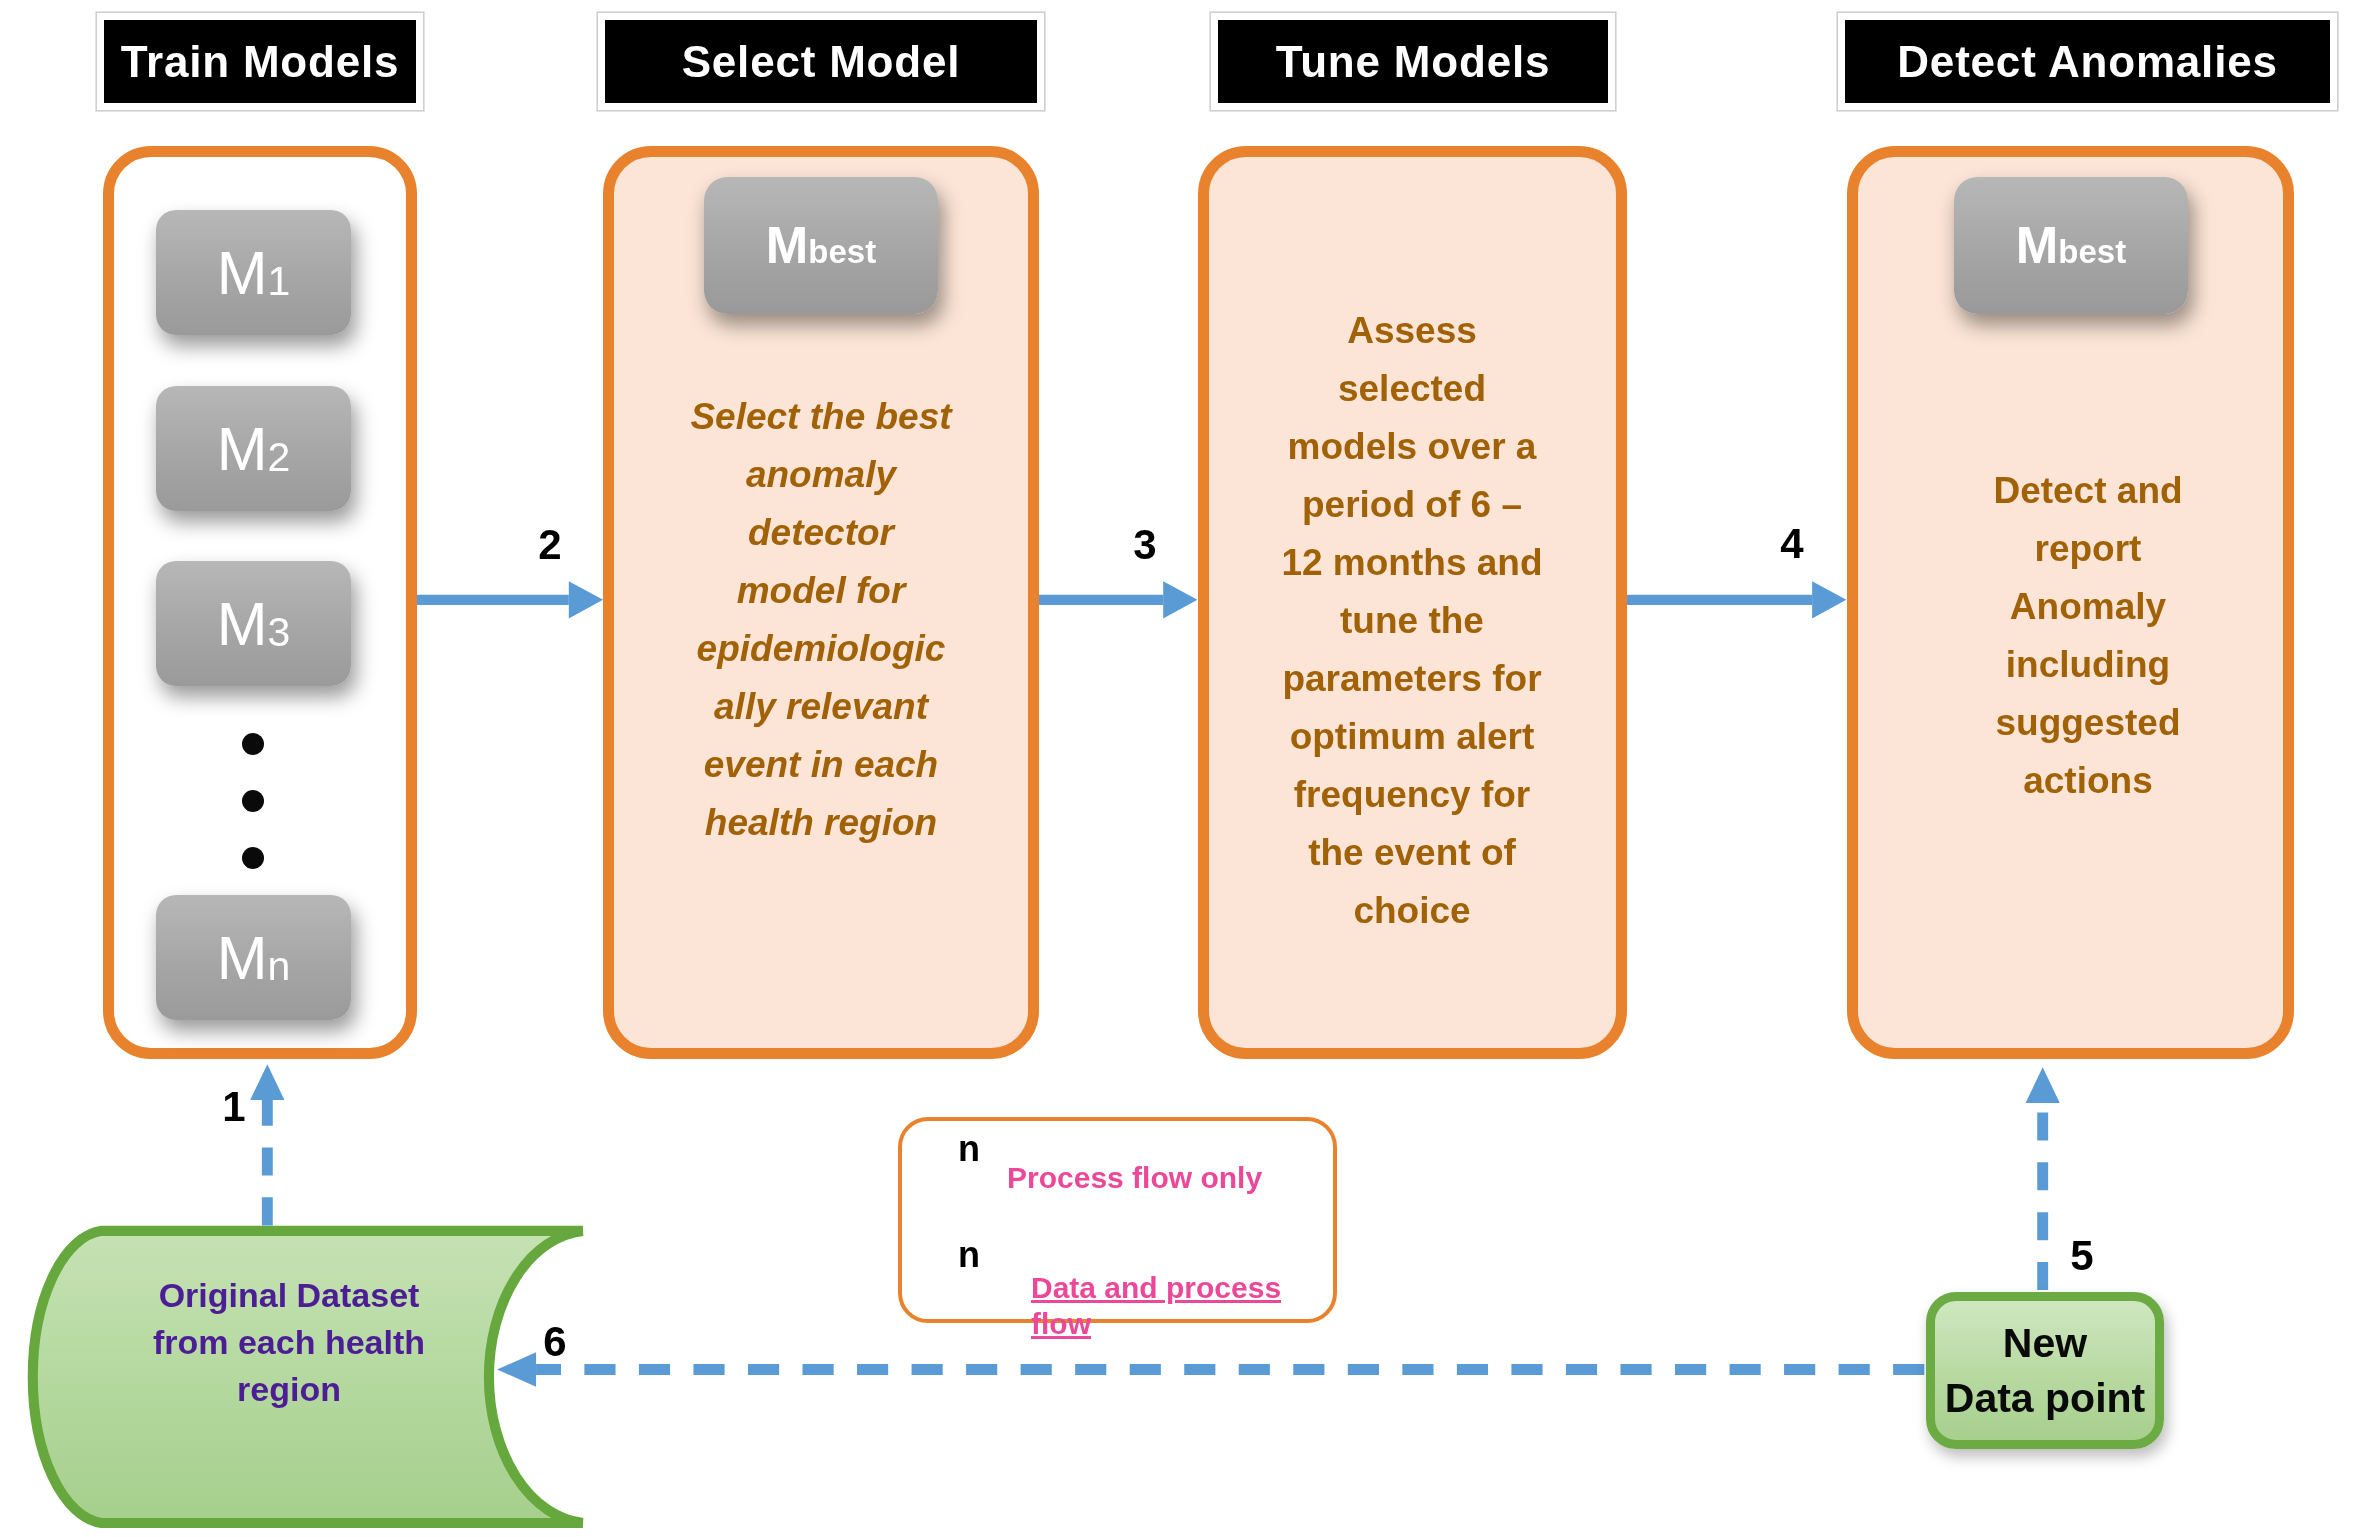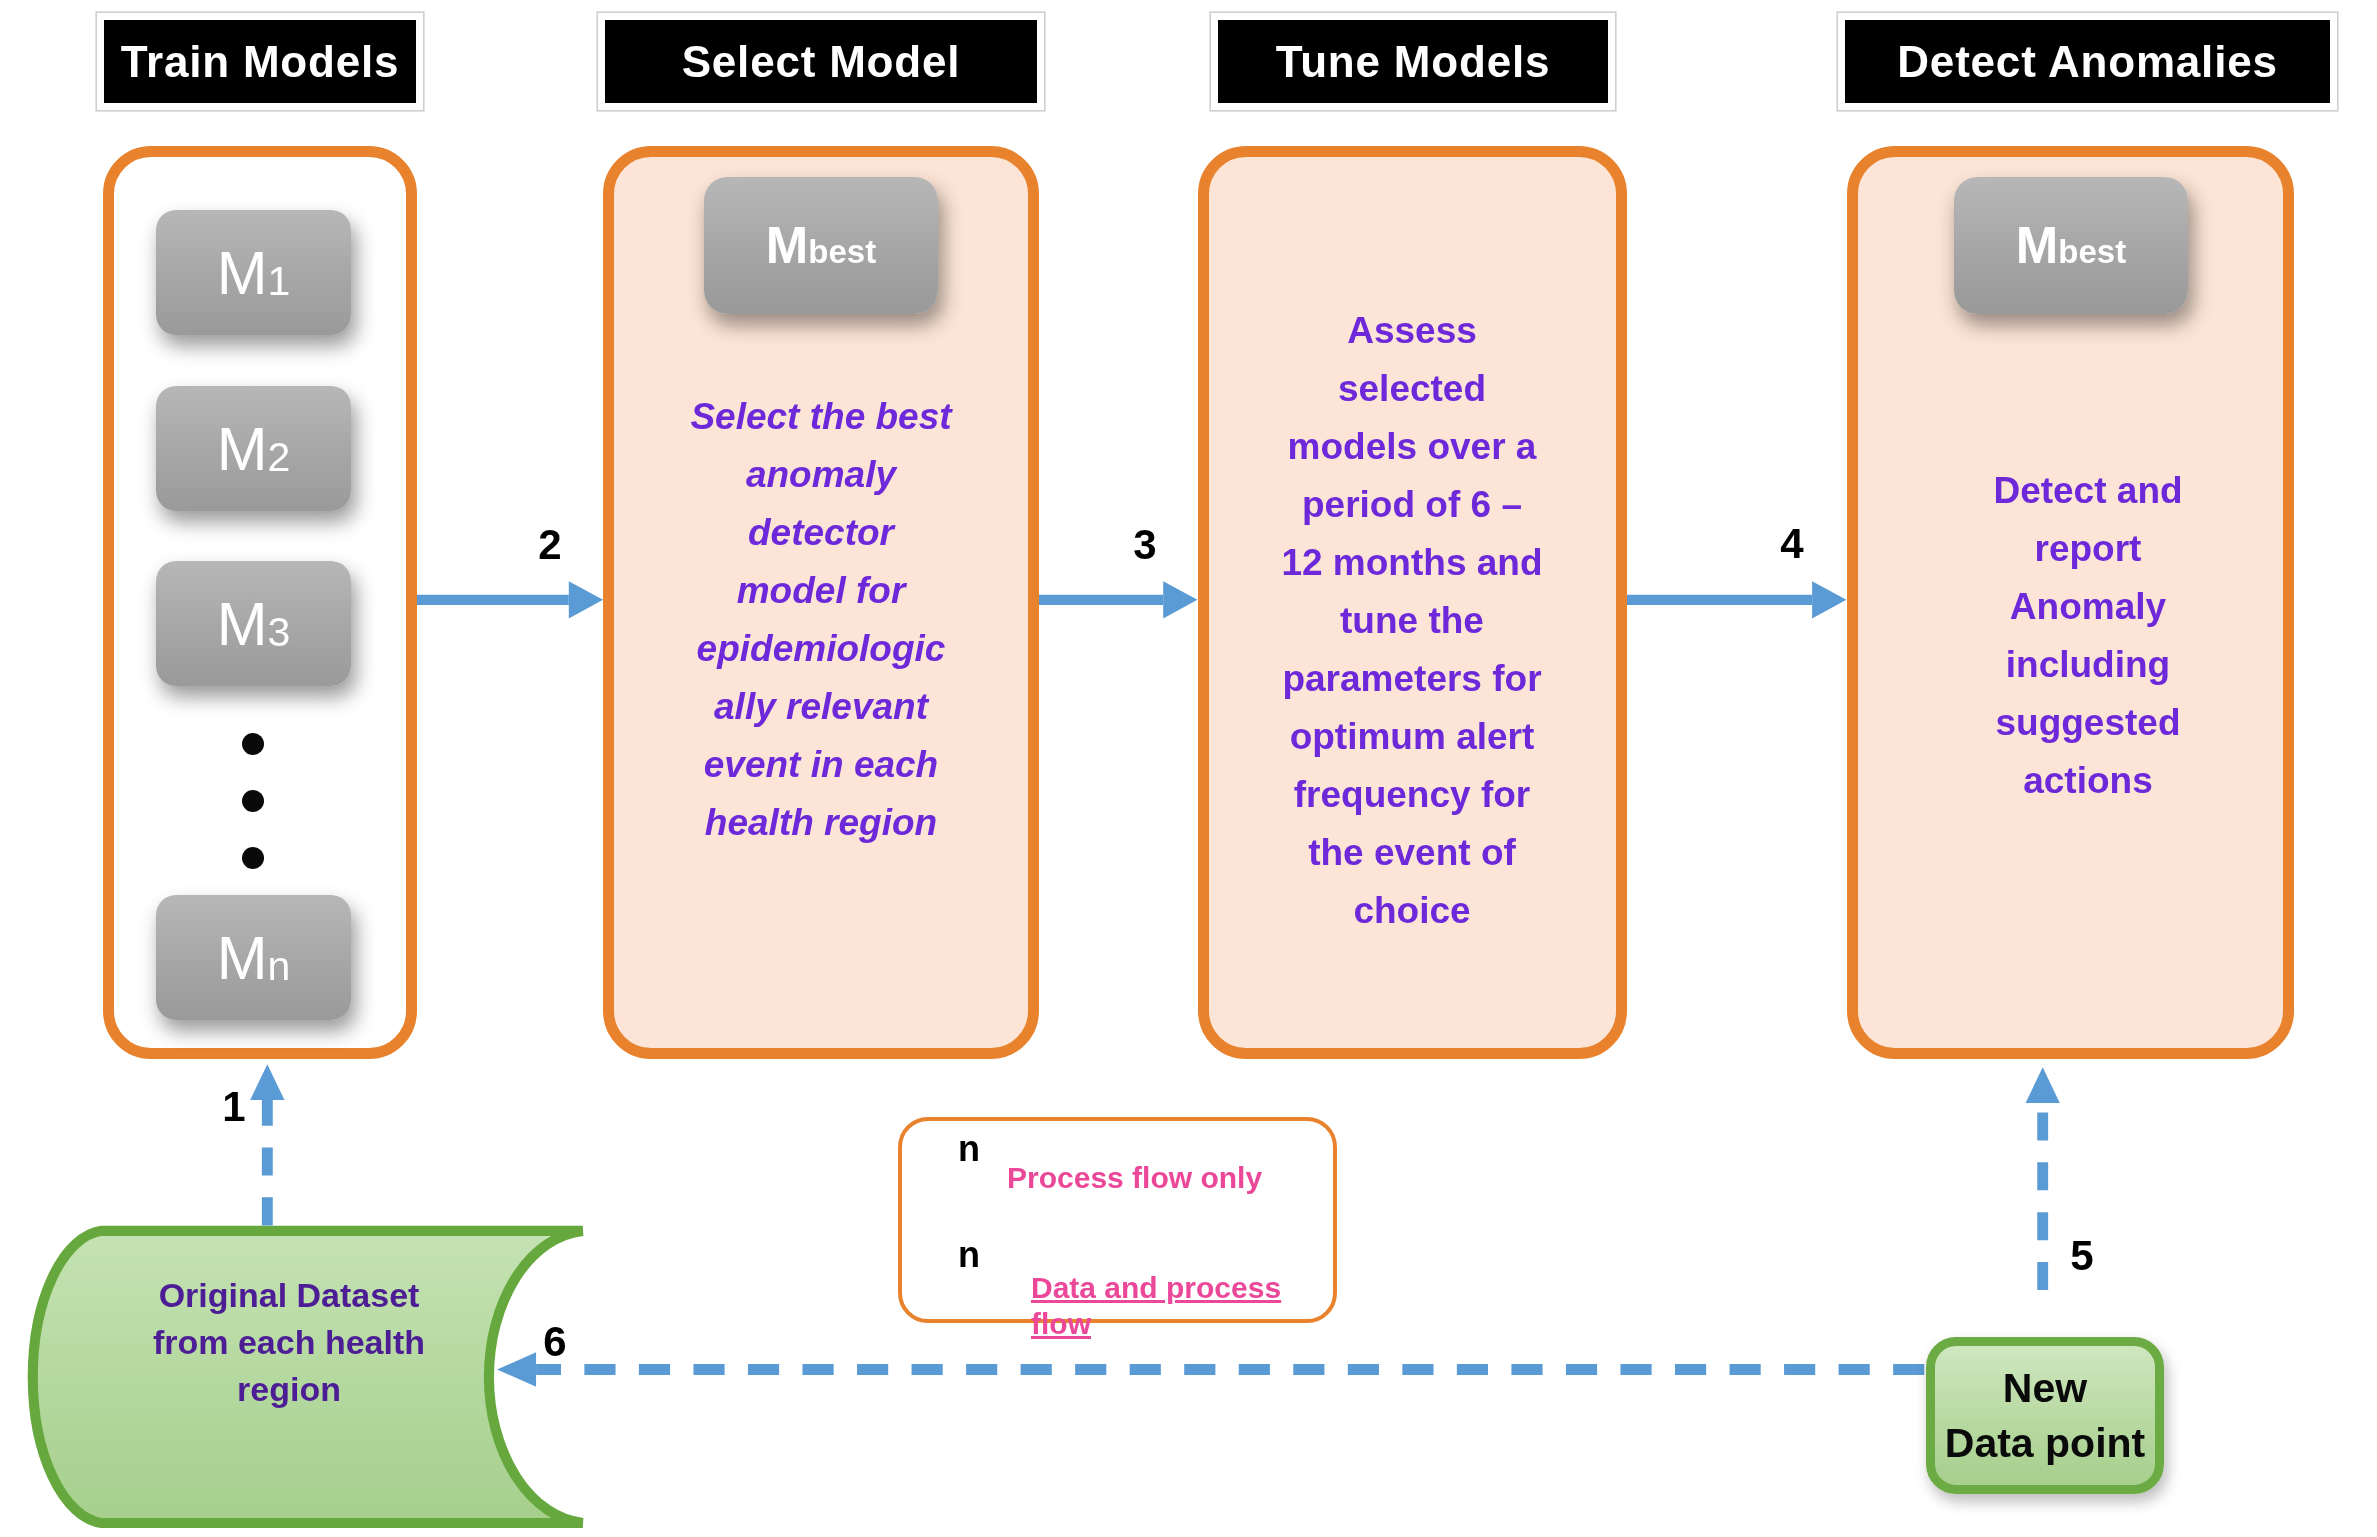--- a/index.html
+++ b/index.html
@@ -31,21 +31,21 @@
   .mbox sub{font-size:41px;line-height:0;transform:translateY(7.8px);}
   .badge{
     position:absolute;background:linear-gradient(180deg,#b7b7b7 0%,#a4a4a4 60%,#999 100%);
     border-radius:23.4px;color:#fff;display:flex;align-items:center;justify-content:center;
     box-shadow:4.7px 11px 20px rgba(0,0,0,0.40);font-size:51px;
   }
   .badge sub{font-size:33px;line-height:0;transform:translateY(6.2px);}
   
   .ptext{
     position:absolute;white-space:pre-line;text-align:center;
-    font-size:37px;line-height:58px;color:#6d28d9;
+    font-size:37px;line-height:58px;color:#a16207;
   }
   .dot{position:absolute;width:22px;height:22px;border-radius:50%;background:#0a0a0a;}
   
   .step{
     position:absolute;font-size:42px;color:#000;transform:translate(-50%,-50%);
   }
   
   .legend{
     position:absolute;left:898px;top:1117px;width:439px;height:206px;
     border:4.7px solid #E8822D;border-radius:30px;background:#fff;box-sizing:border-box;
@@ -55,21 +55,20 @@
   }
   .legend-n{position:absolute;font-size:36px;transform:translate(-50%,-50%);}
   
   .newdata{
     position:absolute;left:1926px;top:1292px;width:238px;height:157px;
     border:9.4px solid #6CAB44;border-radius:30px;box-sizing:border-box;
     background:linear-gradient(180deg,#CFE7C0 0%,#B7D9A1 55%,#A7CF8D 100%);
     display:flex;align-items:center;justify-content:center;text-align:center;
     font-size:41px;line-height:55px;white-space:pre-line;color:#0a0a0a;
     box-shadow:3.1px 7.8px 14px rgba(0,0,0,0.25);
-    margin-top:45px;
   }
   
   .dataset-text{
     position:absolute;left:55px;top:1272px;width:468px;
     font-size:34px;line-height:47px;text-align:center;white-space:pre-line;color:#4c1d95;
   }
   svg{position:absolute;left:0;top:0;}
 </style>
 </head>
 <body>

